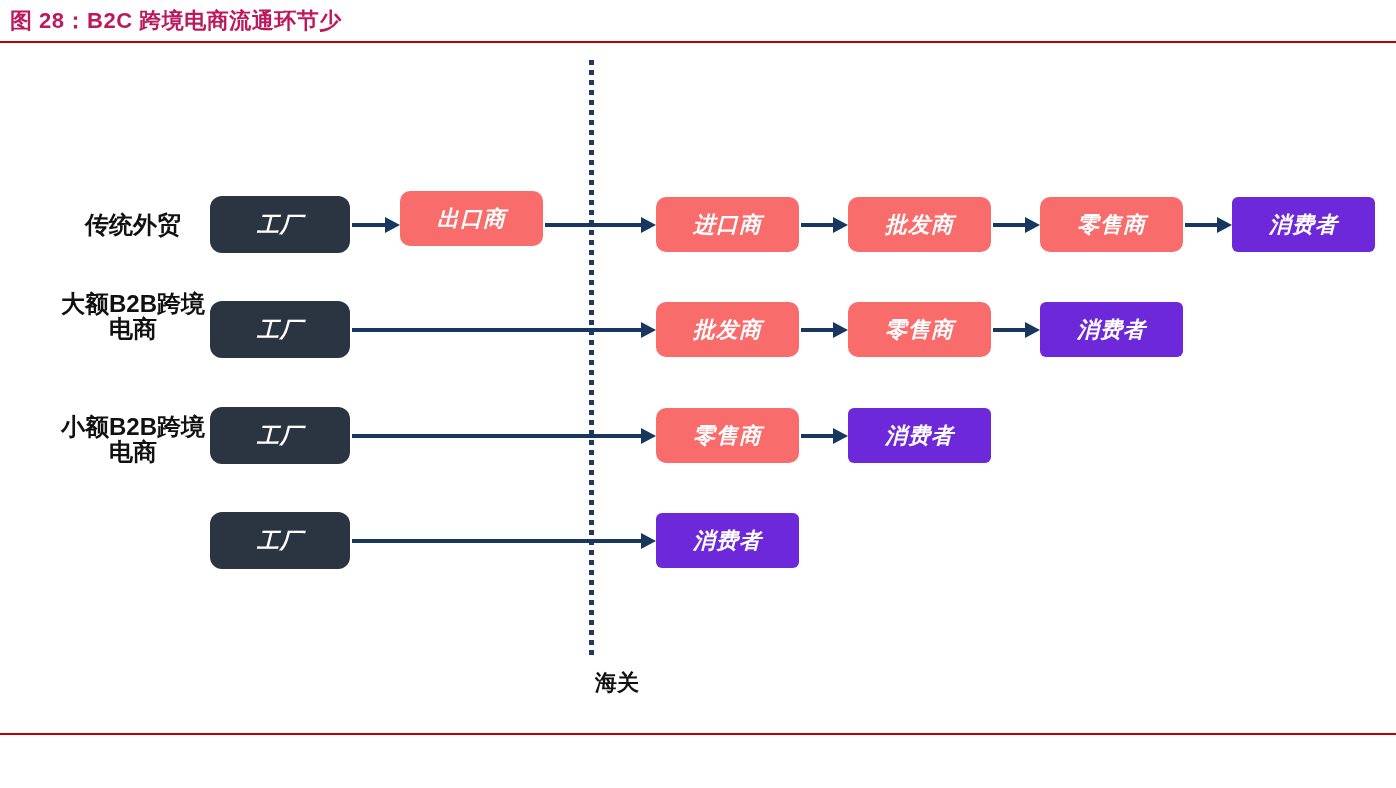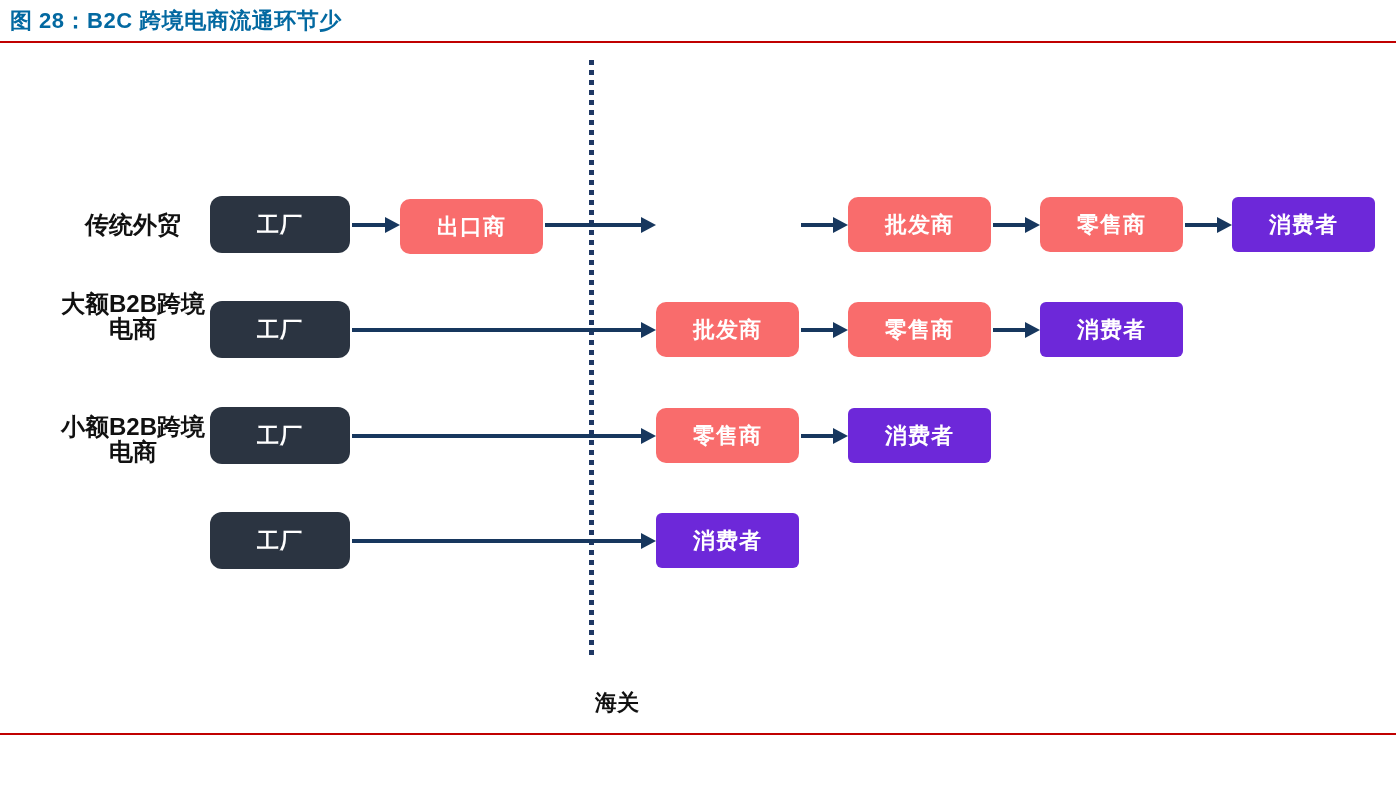--- a/index.html
+++ b/index.html
@@ -1,46 +1,46 @@
 <!DOCTYPE html>
 <html><head>
 <meta charset="utf-8">
 <style>
   html,body{margin:0;padding:0;background:#fff;}
   #canvas{
     position:relative;width:1396px;height:788px;background:#ffffff;
     font-family:"Liberation Sans","DejaVu Sans",sans-serif;overflow:hidden;
   }
   .fig-title{
-    position:absolute;left:10px;top:6px;font-size:22px;font-weight:bold;color:#0369a1;
+    position:absolute;left:10px;top:6px;font-size:22px;font-weight:bold;color:#be185d;
     letter-spacing:0.5px;white-space:nowrap;
   }
   .title-rule{position:absolute;left:0;top:41px;width:1396px;height:2px;background:#c00000;}
   .bottom-rule{position:absolute;left:0;top:733px;width:1396px;height:2px;background:#c00000;}
   .source-note{
     position:absolute;left:12px;top:746px;font-size:22px;font-weight:bold;color:#1a1a1a;
     white-space:nowrap;
   }
   .customs-line{
     position:absolute;left:589px;top:60px;width:5px;height:598px;
     background:repeating-linear-gradient(to bottom,#1f3864 0px,#1f3864 5px,transparent 5px,transparent 10px);
   }
   .customs-label{
     position:absolute;left:567px;top:668px;width:100px;text-align:center;
-    font-size:22px;font-weight:bold;color:#111;margin-top:20px;
+    font-size:22px;font-weight:bold;color:#111;
   }
   .row-label{
     position:absolute;left:40px;width:186px;display:flex;flex-direction:column;
     justify-content:center;align-items:center;height:57px;
     font-size:24px;font-weight:bold;color:#111;line-height:25px;text-align:center;
   }
   .node{
     position:absolute;width:143px;height:55px;border-radius:10px;
     display:flex;align-items:center;justify-content:center;
-    color:#ffffff;font-size:22px;font-weight:bold;letter-spacing:1px;
+    color:#ffffff;font-size:22px;font-weight:bold;letter-spacing:1px;font-style:italic;
   }
   .node.factory{width:140px;height:57px;border-radius:12px;background:#2b3441;}
   .node.mid{background:#f96c6c;}
   .node.consumer{background:#6d28d9;border-radius:6px;}
   .arrow{position:absolute;height:4px;background:#17375e;}
   .arrow::after{
     content:"";position:absolute;right:-14px;top:-6px;width:0;height:0;
     border-left:15px solid #17375e;border-top:8px solid transparent;border-bottom:8px solid transparent;
   }
 </style>
@@ -53,22 +53,23 @@
   <div class="title-rule"></div>
 
   <div class="customs-line"></div>
   <div class="customs-label">海关</div>
 
   <div class="row-label" style="top:196px;">
     <span>传统外贸</span>
   </div>
   <div class="node factory" style="left:210px;top:196px;">工厂</div>
   <div class="arrow" style="left:352px;top:223px;width:34px;"></div>
-  <div class="node mid" style="left:400px;top:199px;">出口商</div>
+  <div class="node mid" style="left:400px;top:191px;">出口商</div>
   <div class="arrow" style="left:545px;top:223px;width:97px;"></div>
+  <div class="node mid" style="left:656px;top:197px;">进口商</div>
   <div class="arrow" style="left:801px;top:223px;width:33px;"></div>
   <div class="node mid" style="left:848px;top:197px;">批发商</div>
   <div class="arrow" style="left:993px;top:223px;width:33px;"></div>
   <div class="node mid" style="left:1040px;top:197px;">零售商</div>
   <div class="arrow" style="left:1185px;top:223px;width:33px;"></div>
   <div class="node consumer" style="left:1232px;top:197px;">消费者</div>
 
   <div class="row-label" style="top:287px;">
     <span>大额B2B跨境</span>
     <span>电商</span>

